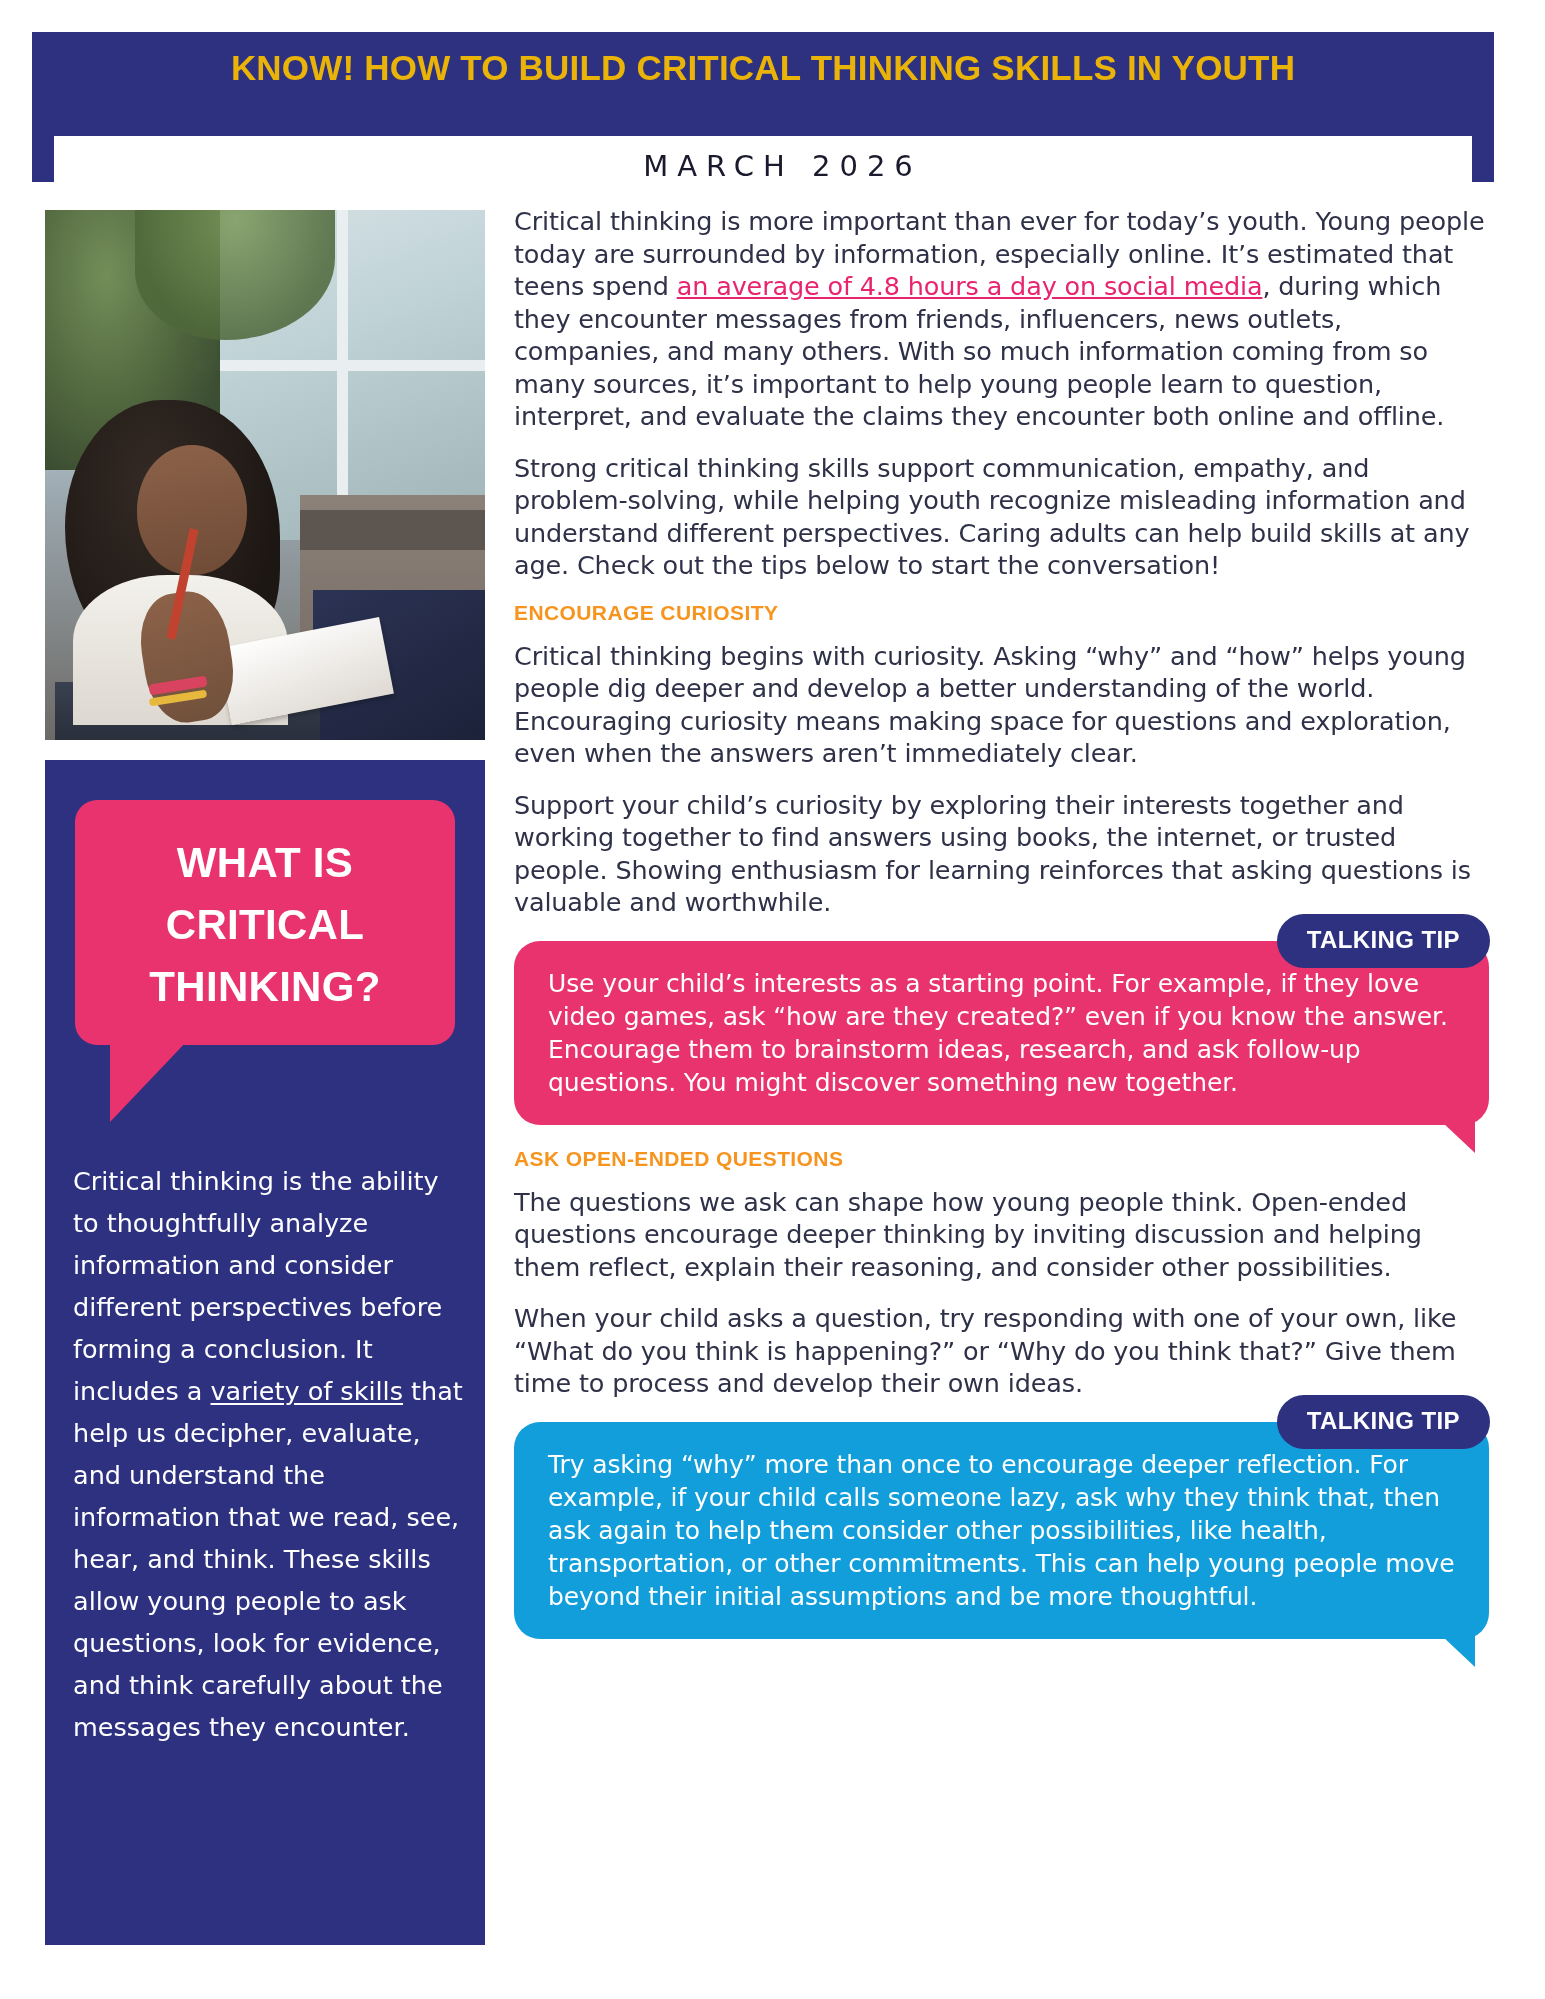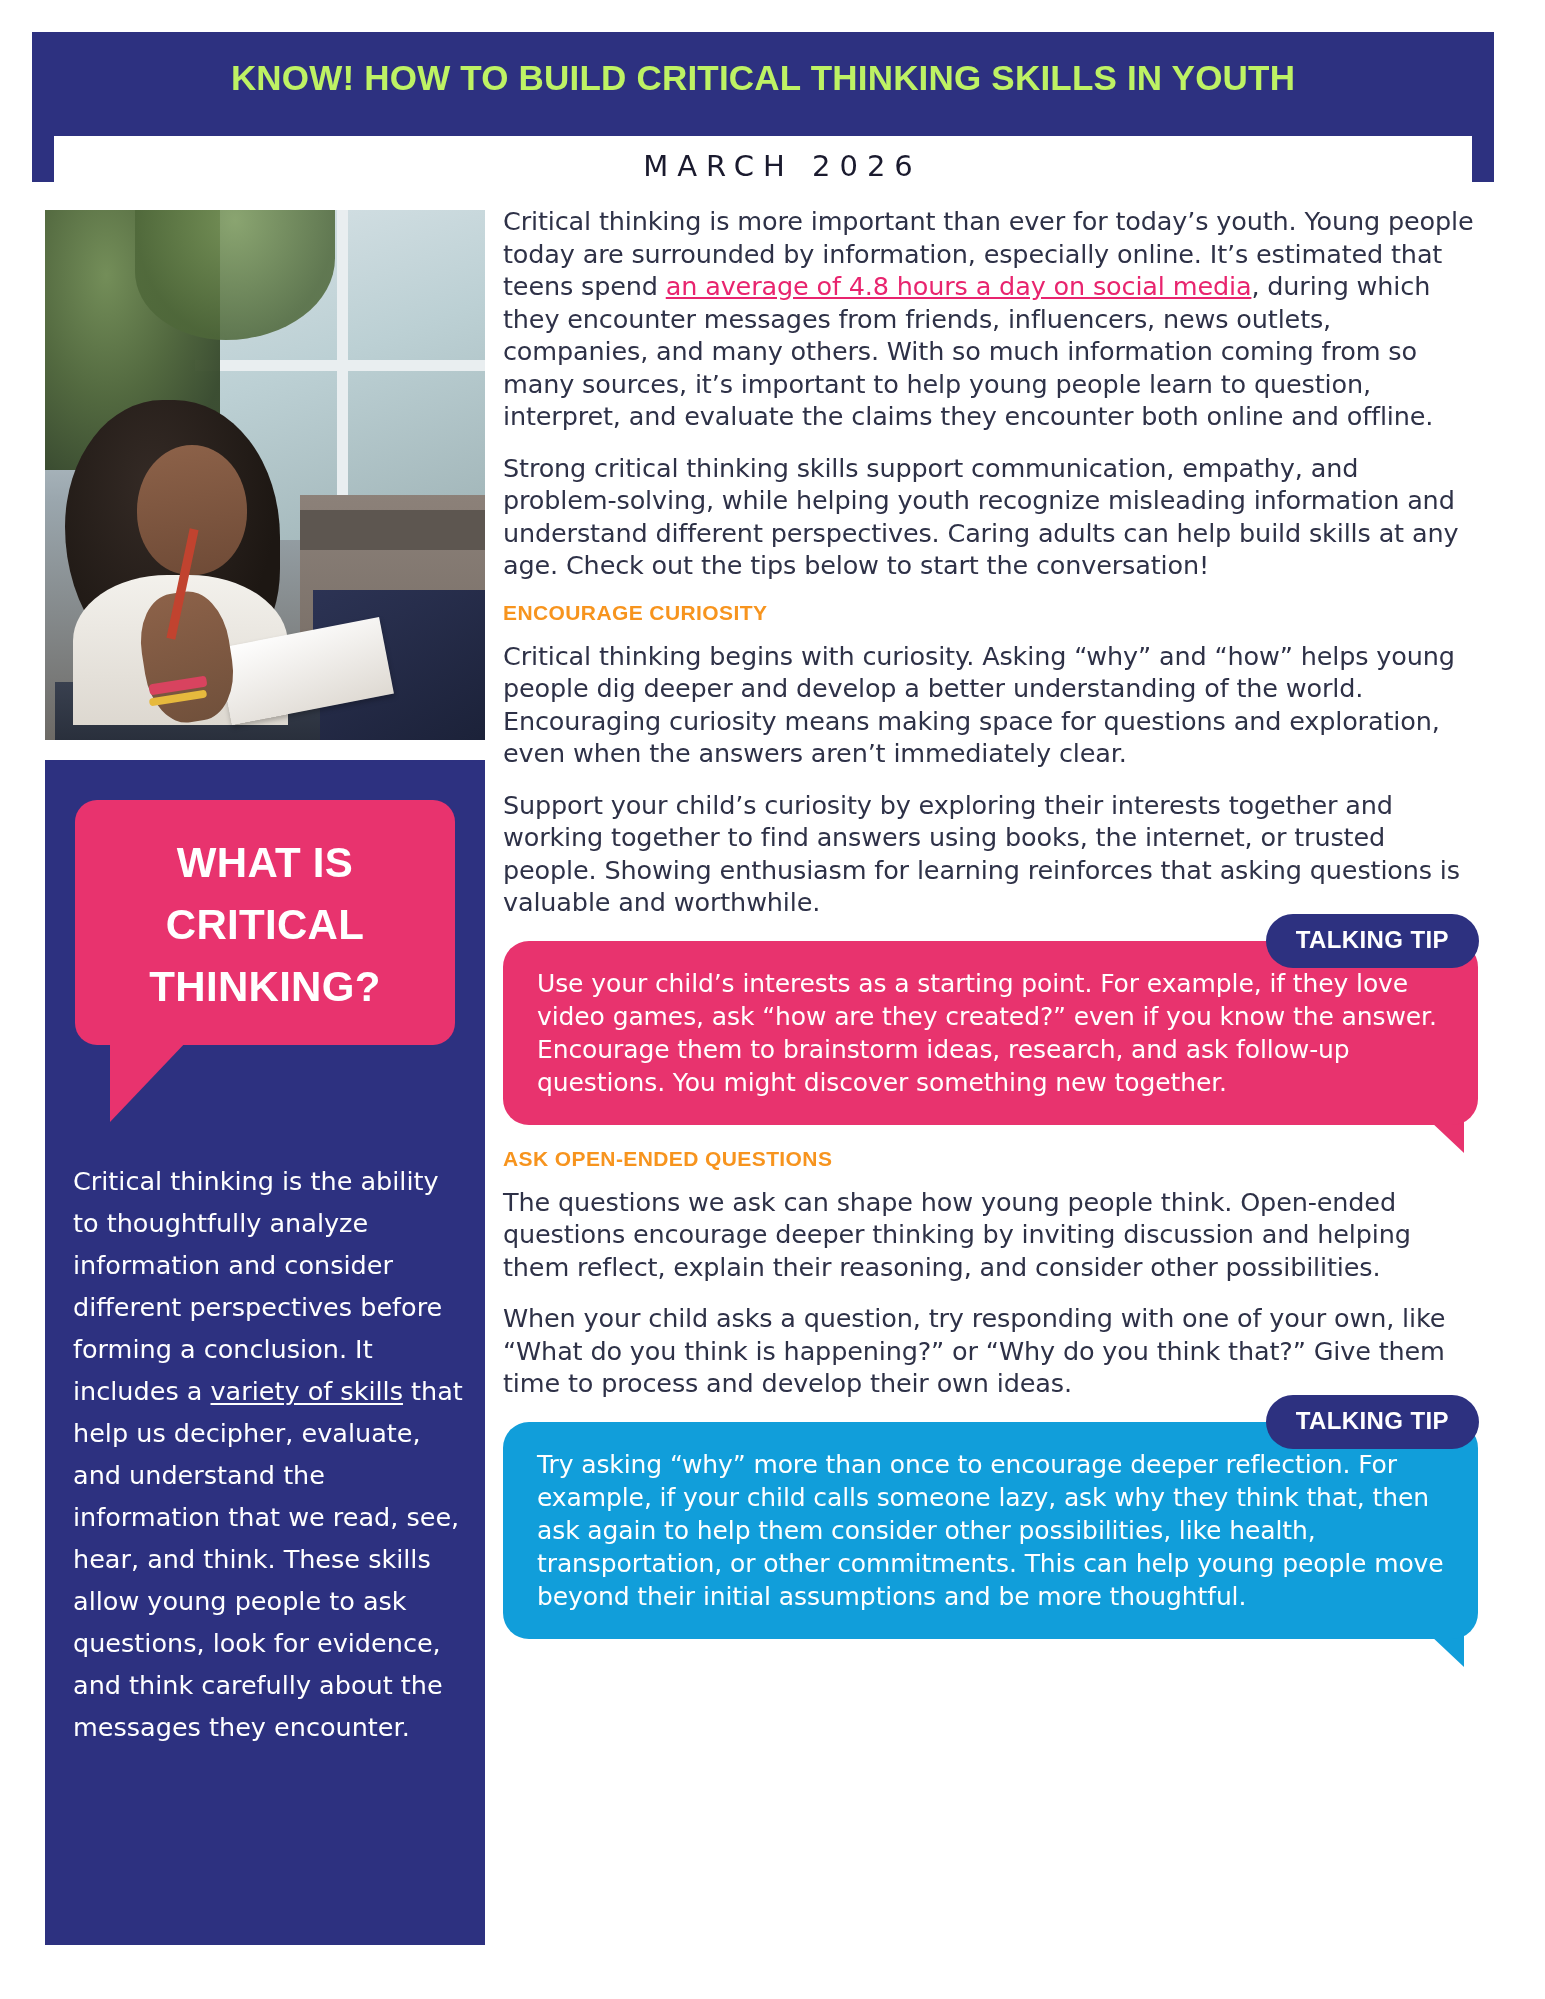--- a/index.html
+++ b/index.html
@@ -19,24 +19,24 @@
   
   .header-block {
     position:absolute;
     left:32px; top:32px;
     width:1462px; height:150px;
     background:#2D3180;
     padding:0;
   }
   .header-title {
     position:absolute;
-    left:0; top:26px;
+    left:0; top:16px;
     width:100%;
     text-align:center;
-    color:#bef264;
+    color:#eab308;
     font-family:"Liberation Sans", sans-serif;
     font-weight:bold;
     font-size:35px;
     letter-spacing:0.2px;
     white-space:nowrap;
   }
   .header-date-bar {
     position:absolute;
     left:22px; top:104px;
     width:1418px; height:59px;
@@ -188,21 +188,21 @@
   }
   .sidebar-body .ul {
     text-decoration:underline;
     text-underline-offset:3px;
     color:#ffffff;
   }
 
   
   .col-right {
     position:absolute;
-    left:503px; top:205px;
+    left:514px; top:205px;
     width:975px;
   }
   .para {
     color:#2E3147;
     font-family:"DejaVu Sans", sans-serif;
     font-size:25.5px;
     line-height:32.5px;
     margin-bottom:19px;
     letter-spacing:-0.15px;
   }

